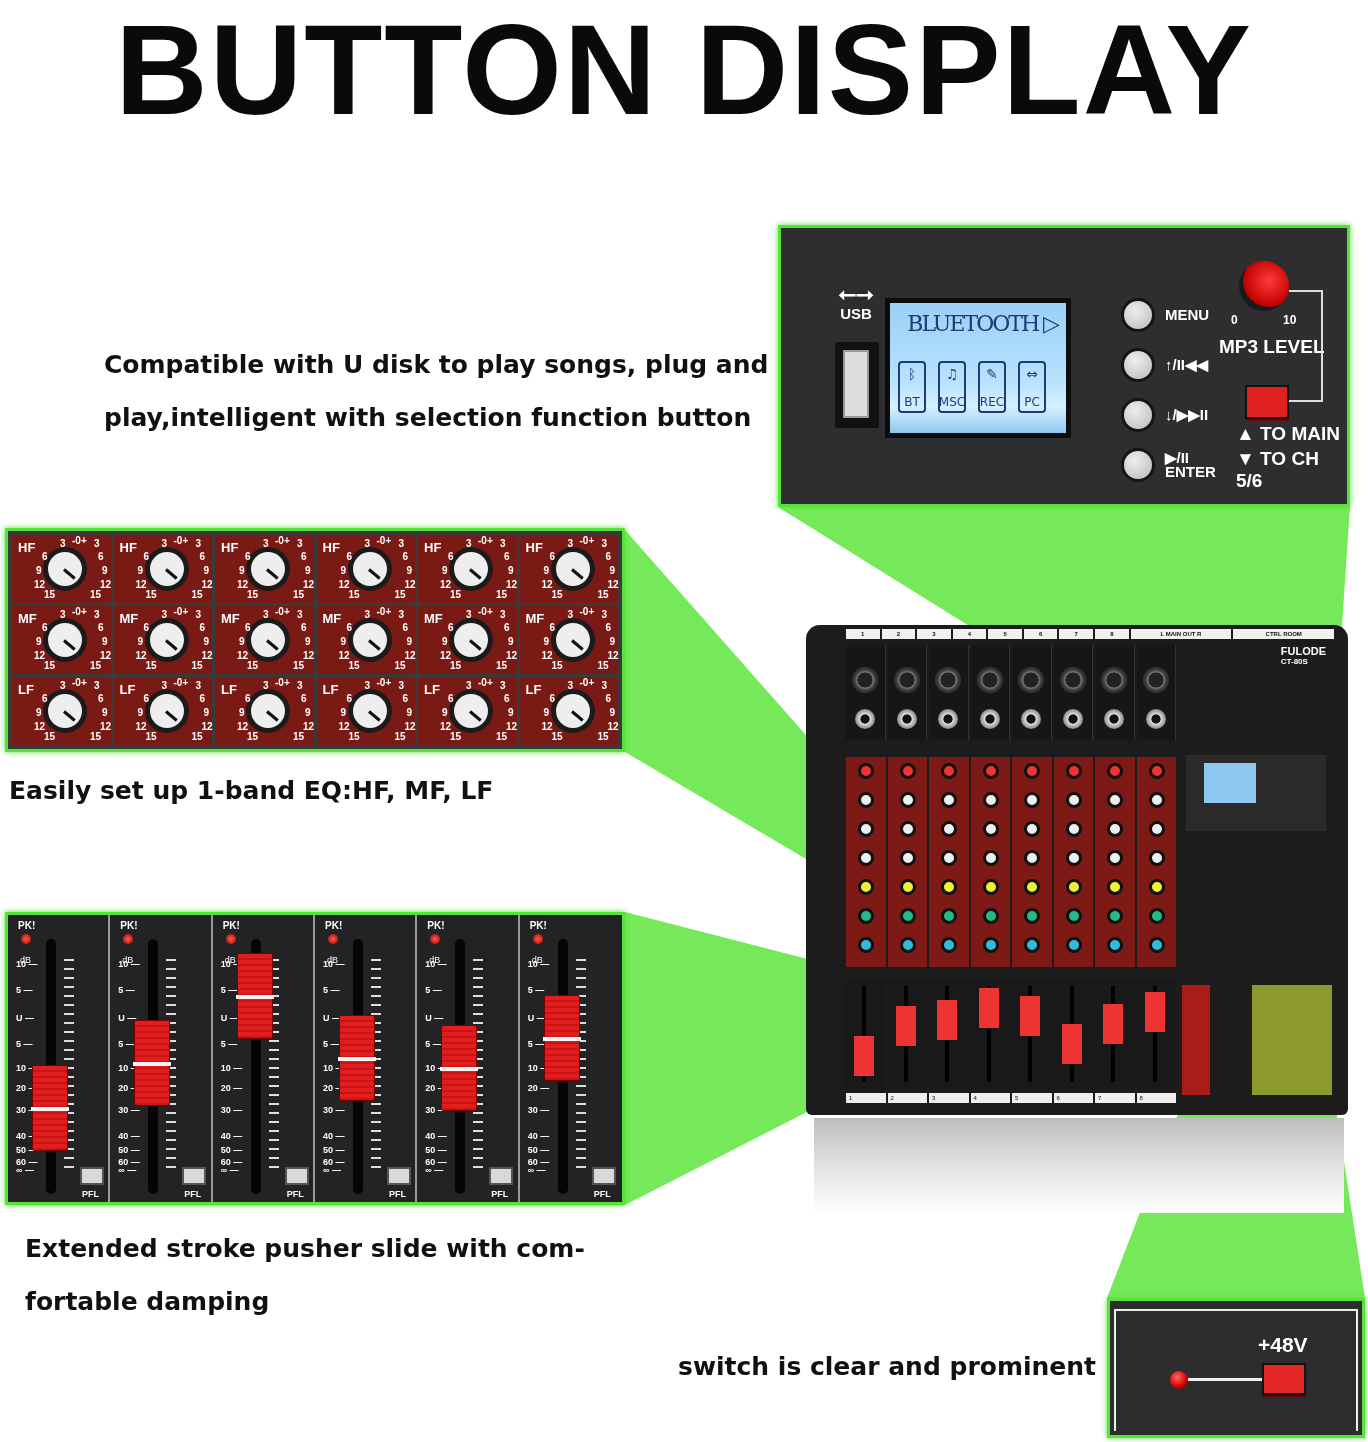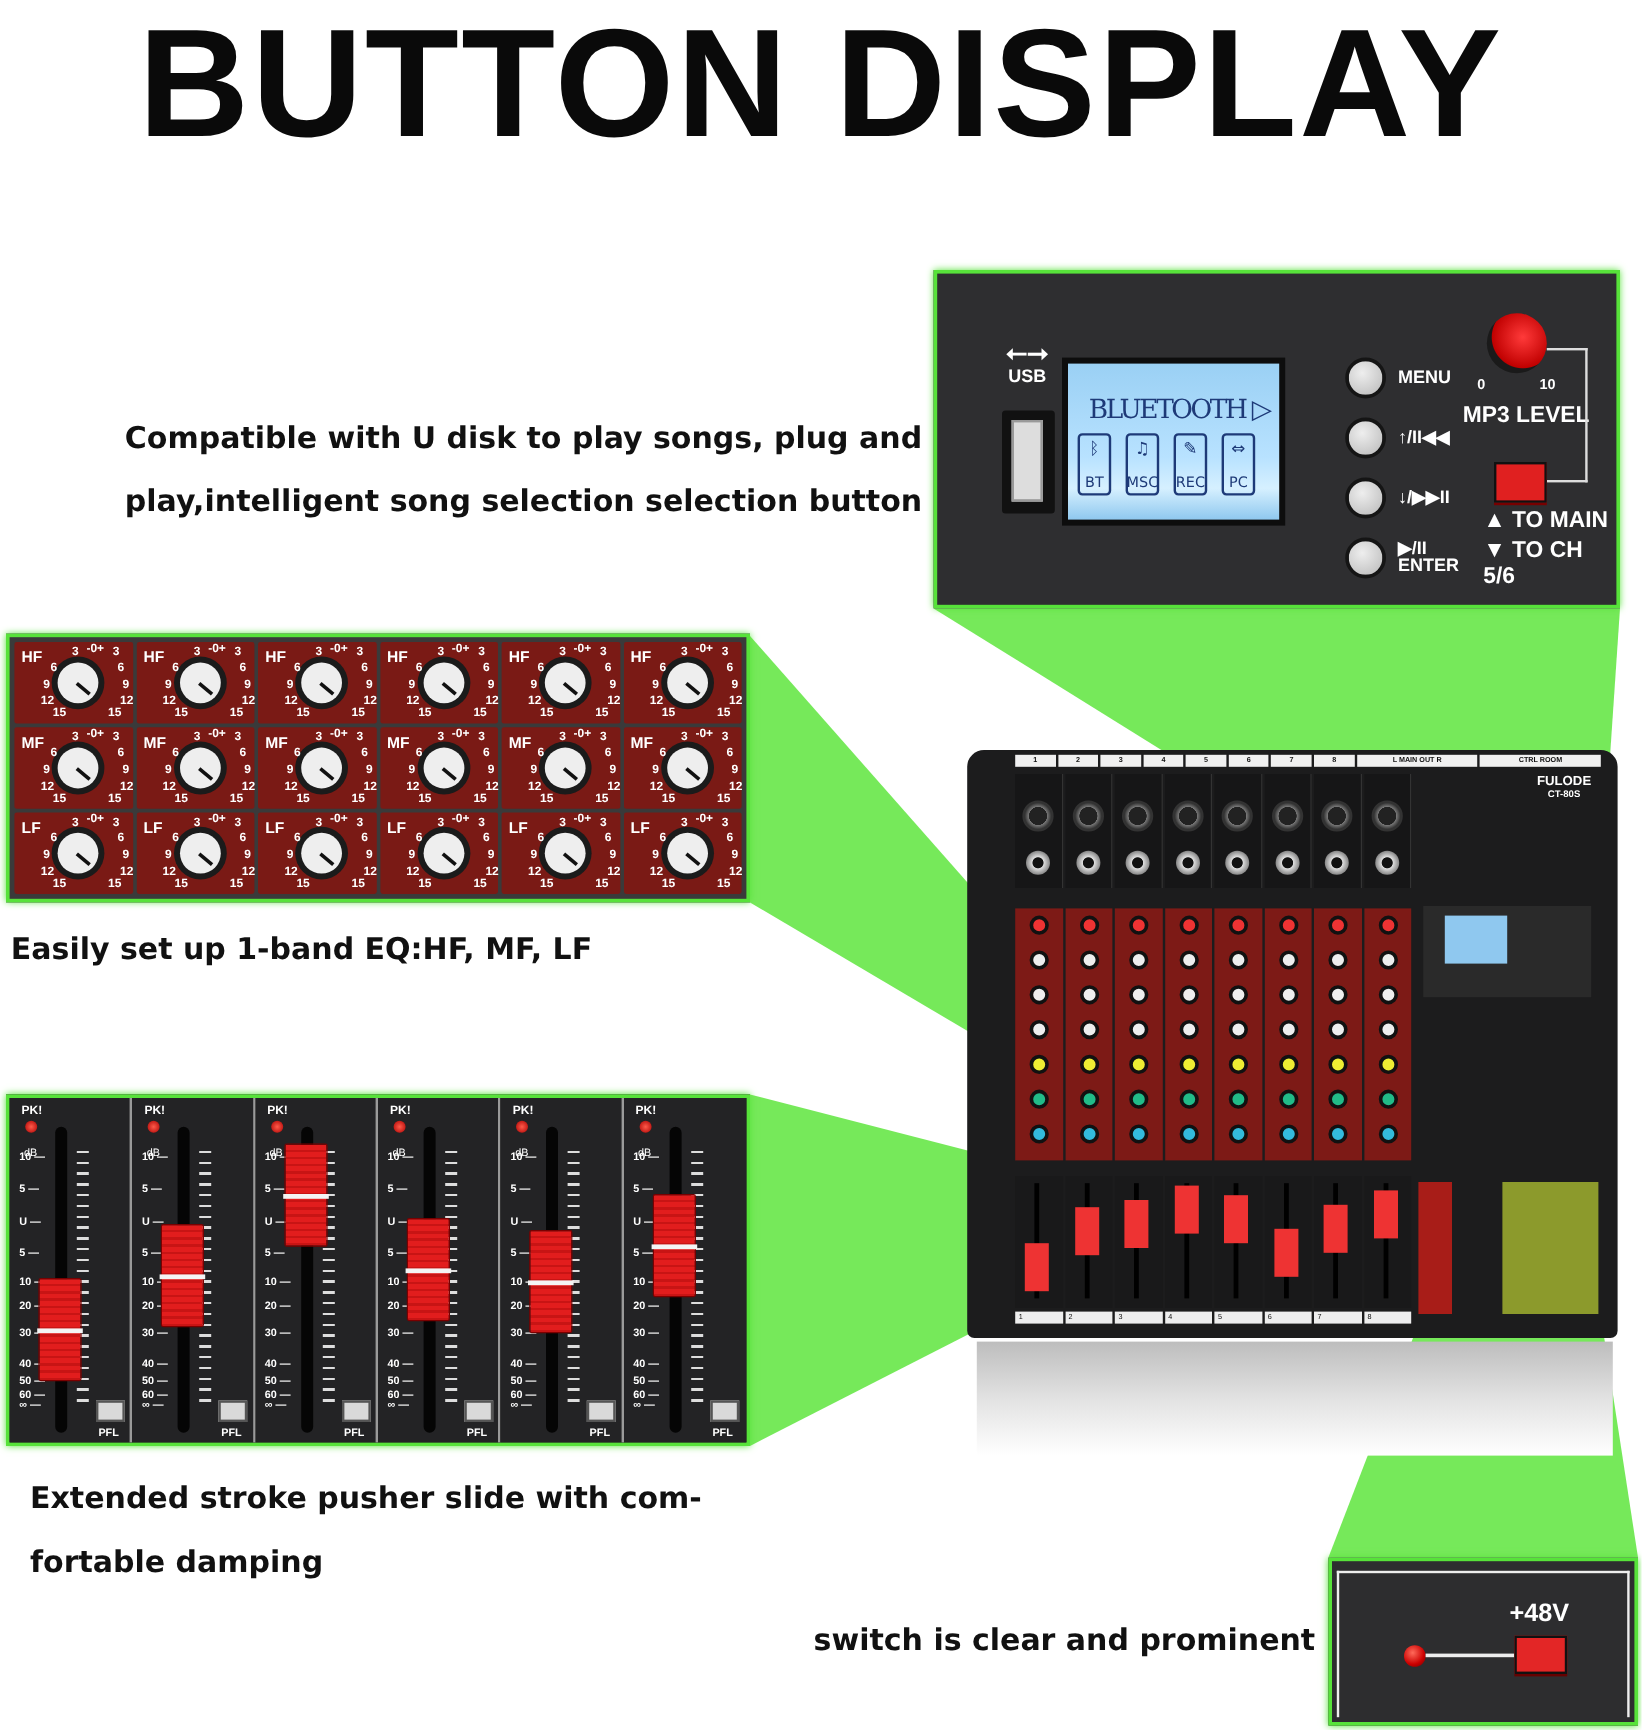--- a/index.html
+++ b/index.html
@@ -17,21 +17,21 @@
   
   .beam { position: absolute; left: 0; top: 0; width: 1368px; height: 1442px; pointer-events: none; }
 
   
   .mp3 { left: 778px; top: 225px; width: 572px; height: 282px; background: #2e2e30; overflow: hidden; }
   .mp3 .usb-logo { position: absolute; left: 50px; top: 55px; width: 50px; color: #fff; font: bold 15px "Liberation Sans", sans-serif; text-align: center; }
   .mp3 .usb-port { position: absolute; left: 54px; top: 114px; width: 44px; height: 86px; background: #111; border-radius: 3px; }
   .mp3 .usb-port i { position: absolute; left: 8px; top: 8px; width: 26px; height: 68px; background: #ddd; border: 2px solid #999; }
   .mp3 .lcd { position: absolute; left: 104px; top: 70px; width: 186px; height: 140px; background: #0d0d0d; padding: 5px; }
   .mp3 .lcd-screen { width: 100%; height: 100%; background: linear-gradient(180deg,#9ad0f4 0%,#b8e2ff 60%,#d6f0ff 80%,#8fc8ef 100%); position: relative; }
-  .mp3 .lcd-title { position: absolute; right: 8px; top: 26px; font: 22px "DejaVu Serif", serif; color: #1e3a78; letter-spacing: -2px; }
+  .mp3 .lcd-title { position: absolute; right: 8px; top: 8px; font: 22px "DejaVu Serif", serif; color: #1e3a78; letter-spacing: -2px; }
   .mp3 .lcd-icons { position: absolute; left: 8px; top: 58px; display: flex; gap: 12px; }
   .mp3 .lcd-icon { width: 28px; height: 52px; border: 2px solid #1e3a78; border-radius: 4px; display: flex; flex-direction: column; align-items: center; justify-content: space-between; color: #1e3a78; font: 12px "DejaVu Sans", sans-serif; padding: 3px 0 2px; }
   .mp3 .lcd-icon .gl { font-size: 14px; }
   .mp3 .btn-col { position: absolute; left: 340px; top: 62px; }
   .mp3 .btn-row { display: flex; align-items: center; height: 50px; }
   .mp3 .round-btn { width: 34px; height: 34px; border-radius: 50%; background: radial-gradient(circle at 40% 35%,#eee,#b8b8b8); border: 3px solid #151515; }
   .mp3 .btn-label { color: #fff; font: bold 15px "Liberation Sans", sans-serif; margin-left: 10px; line-height: 14px; }
   .mp3 .knob-wrap { position: absolute; left: 440px; top: 25px; width: 90px; height: 80px; }
   .mp3 .knob { position: absolute; left: 18px; top: 8px; width: 50px; height: 50px; border-radius: 50%; background: radial-gradient(circle at 60% 40%,#ff3a3a,#c00000 60%,#1a1a1a 62%); }
   .mp3 .knob-scale { position: absolute; top: 60px; color: #fff; font: bold 12px "Liberation Sans", sans-serif; }
@@ -65,21 +65,21 @@
   .strip .pfl { position: absolute; left: 74px; top: 274px; color: #fff; font: bold 9px "Liberation Sans", sans-serif; }
 
   
   .mixer { position: absolute; left: 806px; top: 625px; width: 542px; height: 490px; background: #1c1c1d; border-radius: 14px 14px 6px 6px; overflow: hidden; }
   .mixer .topbar { position: absolute; left: 40px; top: 4px; right: 14px; height: 10px; display: flex; gap: 2px; }
   .mixer .topbar div { flex: 1; background: #f0f0f0; color: #111; font: bold 6px "Liberation Sans", sans-serif; text-align: center; line-height: 10px; }
   .mixer .jacks { position: absolute; left: 40px; top: 20px; width: 330px; height: 95px; display: grid; grid-template-columns: repeat(8,1fr); gap: 2px; }
   .mixer .jack-col { background: #161617; position: relative; border-right: 1px solid #333; }
   .mixer .xlr { position: absolute; left: 6px; top: 22px; width: 26px; height: 26px; border-radius: 50%; background: radial-gradient(circle,#222 40%,#777 42%,#333 60%); }
   .mixer .trs { position: absolute; left: 9px; top: 64px; width: 20px; height: 20px; border-radius: 50%; background: radial-gradient(circle,#111 30%,#ddd 35%,#888 70%); }
-  .mixer .brand { position: absolute; right: 22px; top: 20px; color: #fff; font: bold 10px "Liberation Sans", sans-serif; text-align: center; }
+  .mixer .brand { position: absolute; right: 22px; top: 20px; color: #fff; font: bold 10px "Liberation Sans", sans-serif; text-align: left; }
   .mixer .panel { position: absolute; left: 40px; top: 132px; width: 330px; height: 210px; display: grid; grid-template-columns: repeat(8,1fr); gap: 2px; }
   .mixer .chan { background: #7d1a16; position: relative; }
   .mixer .k { position: absolute; left: 12px; width: 16px; height: 16px; border-radius: 50%; border: 3px solid #111; }
   .mixer .fader-area { position: absolute; left: 40px; top: 355px; width: 330px; height: 110px; display: grid; grid-template-columns: repeat(8,1fr); gap: 2px; }
   .mixer .fch { background: #19191a; position: relative; }
   .mixer .fch .fs { position: absolute; left: 16px; top: 6px; width: 4px; height: 96px; background: #000; }
   .mixer .fch .fc { position: absolute; left: 8px; width: 20px; height: 40px; background: #e33; }
   .mixer .labels { position: absolute; left: 40px; top: 468px; width: 330px; height: 10px; display: grid; grid-template-columns: repeat(8,1fr); gap: 2px; }
   .mixer .labels div { background: #eee; color: #111; font: 6px "Liberation Sans", sans-serif; padding-left: 3px; line-height: 10px; }
   .mini-lcd { position: absolute; left: 380px; top: 130px; width: 140px; height: 76px; background: #2a2a2a; }
@@ -101,21 +101,21 @@
   <polygon points="778,507 1350,507 1340,655 1185,760" fill="#5ee53d" opacity="0.85"></polygon>
   <polygon points="625,530 625,752 850,885 850,785" fill="#5ee53d" opacity="0.85"></polygon>
   <polygon points="625,912 625,1205 850,1090 850,970" fill="#5ee53d" opacity="0.85"></polygon>
   <polygon points="1107,1298 1365,1298 1300,875 1270,875" fill="#5ee53d" opacity="0.85"></polygon>
 </svg>
 
 <h1 class="title">BUTTON DISPLAY</h1>
 
 <div class="caption" style="left:104px;top:338px;line-height:53px;">
   <span>Compatible with U disk to play songs, plug and</span>
-  <span>play,intelligent song selection selection button</span>
+  <span>play,intelligent with selection function button</span>
 </div>
 
 <div class="box mp3">
   <div class="usb-logo">
     <div style="font-size:22px;line-height:22px;">⭠⭢</div>
     <div>USB</div>
   </div>
   <div class="usb-port">
       <i></i>
     </div>

